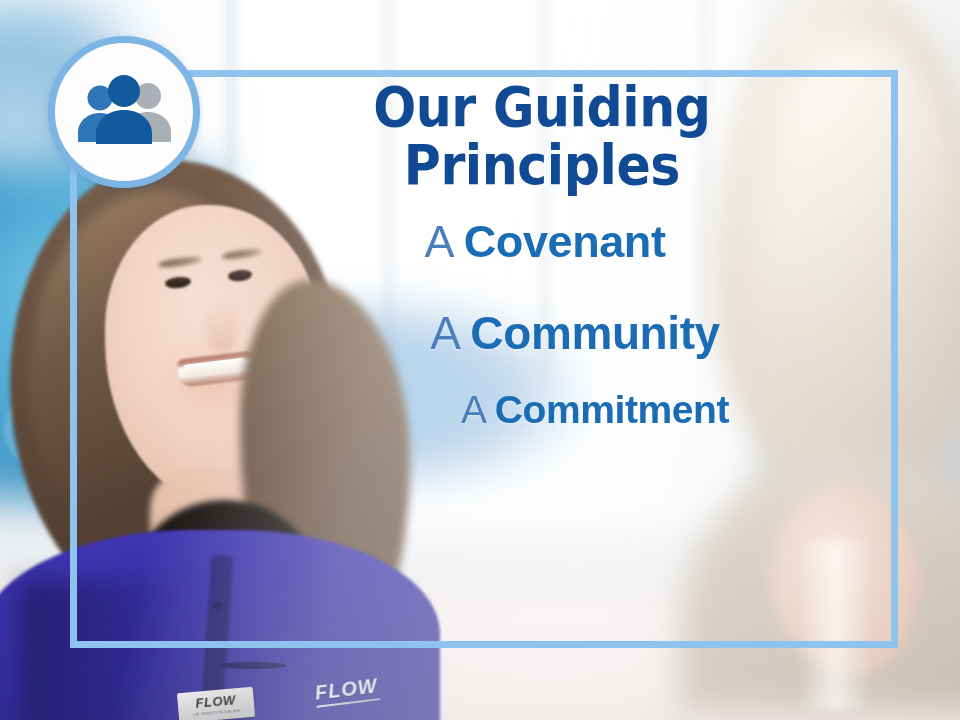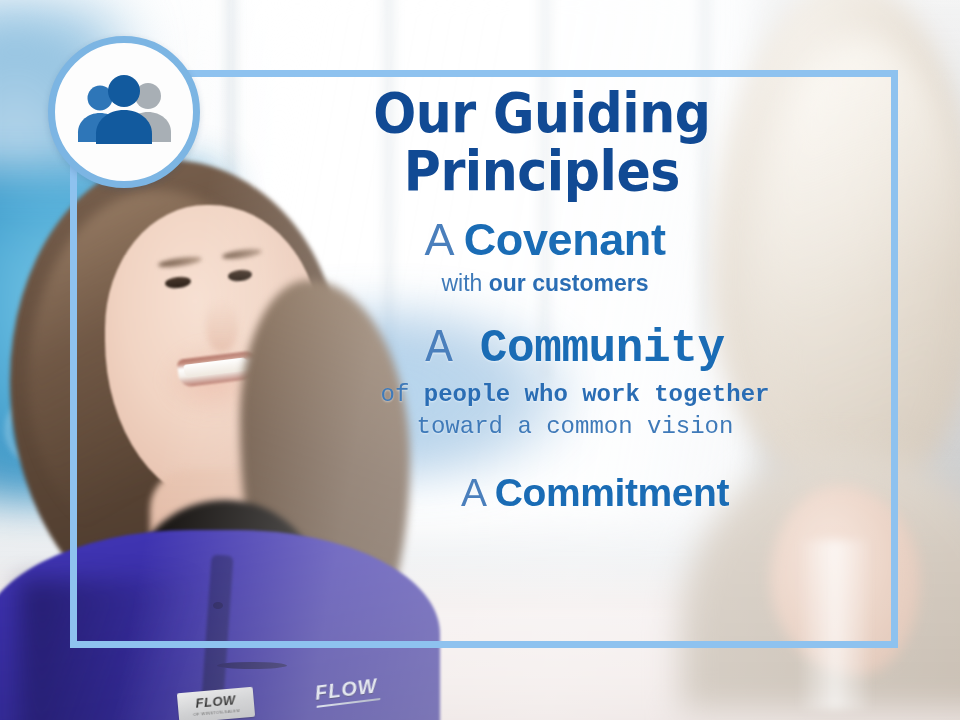--- a/index.html
+++ b/index.html
@@ -267,37 +267,37 @@
     border-radius:50%;
     background:#fdfdfd;
     border:7px solid #7cb5e3;
     display:flex; align-items:center; justify-content:center;
     box-shadow:0 2px 6px rgba(40,80,120,.18);
   }
   .people-icon{ width:104px; height:78px; display:block; }
 
   
   .content{
-    position:absolute; left:200px; top:84px; width:680px;
+    position:absolute; left:200px; top:78px; width:680px;
     text-align:center;
   }
   .title{
     font-family:"DejaVu Sans", sans-serif;
     font-weight:bold;
     font-size:55px;
     line-height:1.06;
     letter-spacing:-0.5px;
     color:#114a94;
     transform:scaleX(.92);
     transform-origin:center;
     text-shadow:0 1px 2px rgba(255,255,255,.6);
   }
 
-  .block{ margin-top:14px; }
-  .block.b2{ margin-top:26px;font-family:Liberation Mono, monospace; }
+  .block{ margin-top:22px; }
+  .block.b2{ margin-top:42px; }
   .block.b3{ margin-top:30px; }
 
   .head{
     font-size:44px;
     line-height:1.1;
     letter-spacing:-0.4px;
     text-shadow:0 1px 2px rgba(255,255,255,.55);
   }
   .head .art{ color:#4a7fbc; font-weight:400; }
   .head .word{ color:#1a6cb5; font-weight:bold; }
@@ -407,40 +407,27 @@
 
   <div class="content">
 
     <div class="title">Our Guiding Principles</div>
 
     <div class="block b1">
       <div class="head">
         <span class="art">A</span>
         <span class="word">Covenant</span>
       </div>
-      <div class="sub">
-        <div>
-          <span>with </span><b>our customers</b>
-        </div>
-      </div>
     </div>
 
     <div class="block b2">
       <div class="head">
         <span class="art">A</span>
         <span class="word">Community</span>
       </div>
-      <div class="sub">
-        <div>
-          <span>of </span><b>people who work together</b>
-        </div>
-        <div>
-          <span>toward a common vision</span>
-        </div>
-      </div>
     </div>
 
     <div class="block b3">
       <div class="head">
         <span class="art">A</span>
         <span class="word">Commitment</span>
       </div>
       <div class="sub">
       </div>
     </div>

